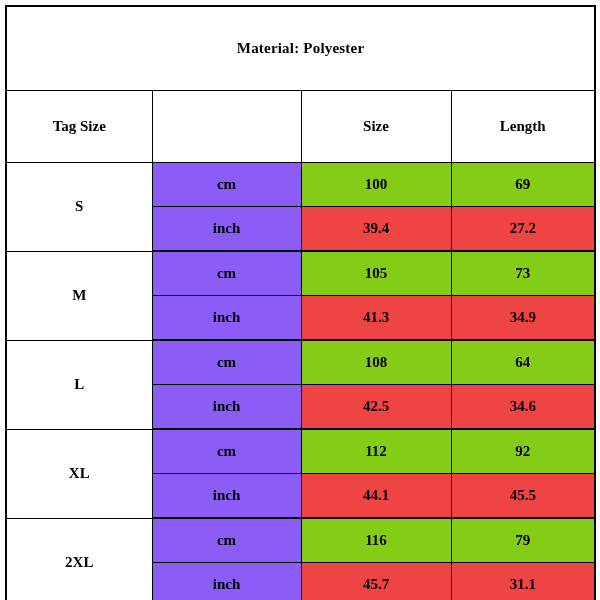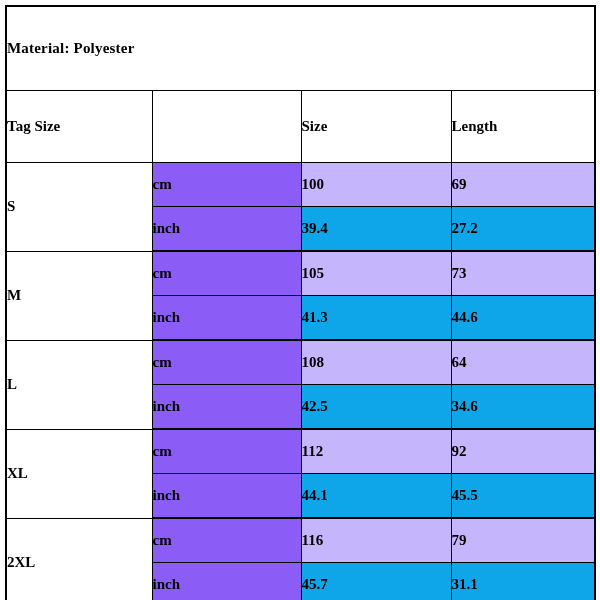--- a/index.html
+++ b/index.html
@@ -27,21 +27,21 @@
   table.size-chart {
     width: 100%;
     height: 100%;
     border-collapse: collapse;
     table-layout: fixed;
     border: 2px solid #000000;
   }
 
   table.size-chart td {
     border: 1px solid #000000;
-    text-align: left;
+    text-align: center;
     vertical-align: middle;
     font-weight: bold;
     font-size: 15px;
     padding: 0;
   }
 
   
   td.title-cell {
     font-size: 17px;
     font-weight: bold;
@@ -65,25 +65,25 @@
 
   td.unit-cell {
     font-size: 14px;
     font-weight: bold;
     background: #8b5cf6;
   }
 
   td.value-cell {
     font-size: 15px;
     font-weight: bold;
-    background: #c4b5fd;
+    background: #84cc16;
   }
 
   tr.inch-row td.value-cell {
-    background: #0ea5e9;
+    background: #ef4444;
   }
 
   tr.data-row td {
     height: 43px;
   }
 
   
   tr.group-end td {
     border-bottom: 2px solid #000000;
   }
@@ -125,21 +125,21 @@
 
       <tr class="data-row cm-row">
         <td class="size-cell" rowspan="2">M</td>
         <td class="unit-cell">cm</td>
         <td class="value-cell">105</td>
         <td class="value-cell">73</td>
       </tr>
       <tr class="data-row inch-row group-end">
         <td class="unit-cell">inch</td>
         <td class="value-cell">41.3</td>
-        <td class="value-cell">44.6</td>
+        <td class="value-cell">34.9</td>
       </tr>
 
       <tr class="data-row cm-row">
         <td class="size-cell" rowspan="2">L</td>
         <td class="unit-cell">cm</td>
         <td class="value-cell">108</td>
         <td class="value-cell">64</td>
       </tr>
       <tr class="data-row inch-row group-end">
         <td class="unit-cell">inch</td>

